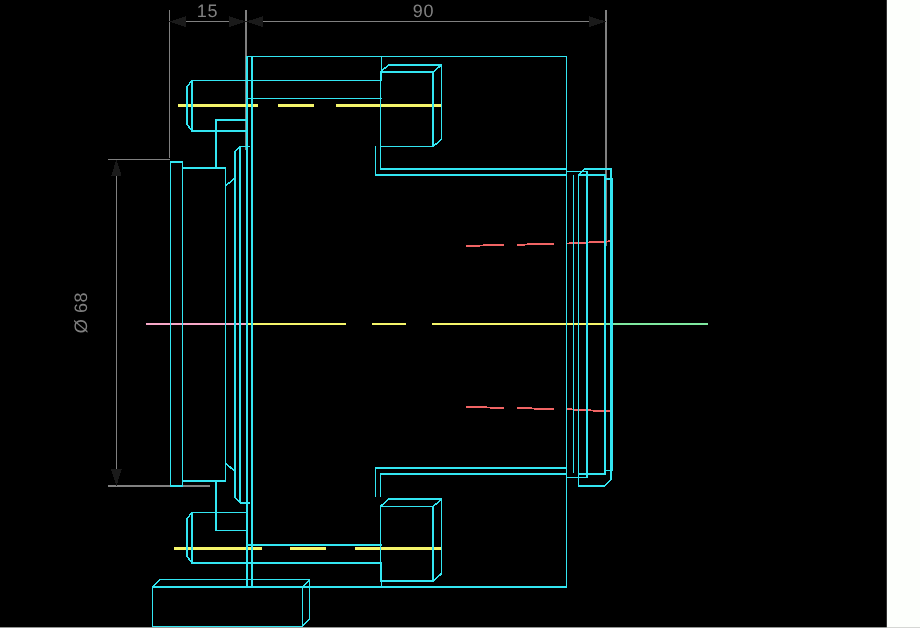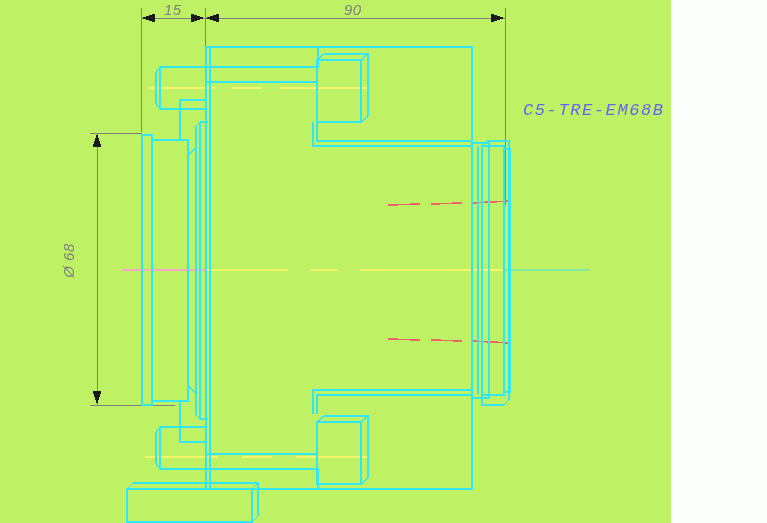--- a/index.html
+++ b/index.html
@@ -2,26 +2,25 @@
 <html><head>
 <meta charset="utf-8">
 <style>
   html, body {
     margin: 0;
     padding: 0;
     background: #fdfffc;
   }
   #canvas-root {
     position: relative;
-    width: 671px;
+    width: 739px;
     height: 523px;
-    background: #bef264;
+    background: #000000;
     overflow: hidden;
     font-family: "Liberation Sans", sans-serif;
-    font-style: italic;
   }
   #cad-svg {
     position: absolute;
     left: 0;
     top: 0;
   }
   .dim-text {
     position: absolute;
     color: #808080;
     font-family: "Liberation Sans", sans-serif;
@@ -178,15 +177,14 @@
       <line x1="206" y1="469" x2="206" y2="489"></line>
     </g>
   </svg>
 
   <div class="dim-text" id="dim-text-horizontal-15">15</div>
 
   <div class="dim-text" id="dim-text-horizontal-75">90</div>
 
   <div class="dim-text" id="dim-text-vertical-diameter">Ø 68</div>
 
-  <div id="part-label">C5-TRE-EM68B</div>
 
 </div>
 
 </body></html>

